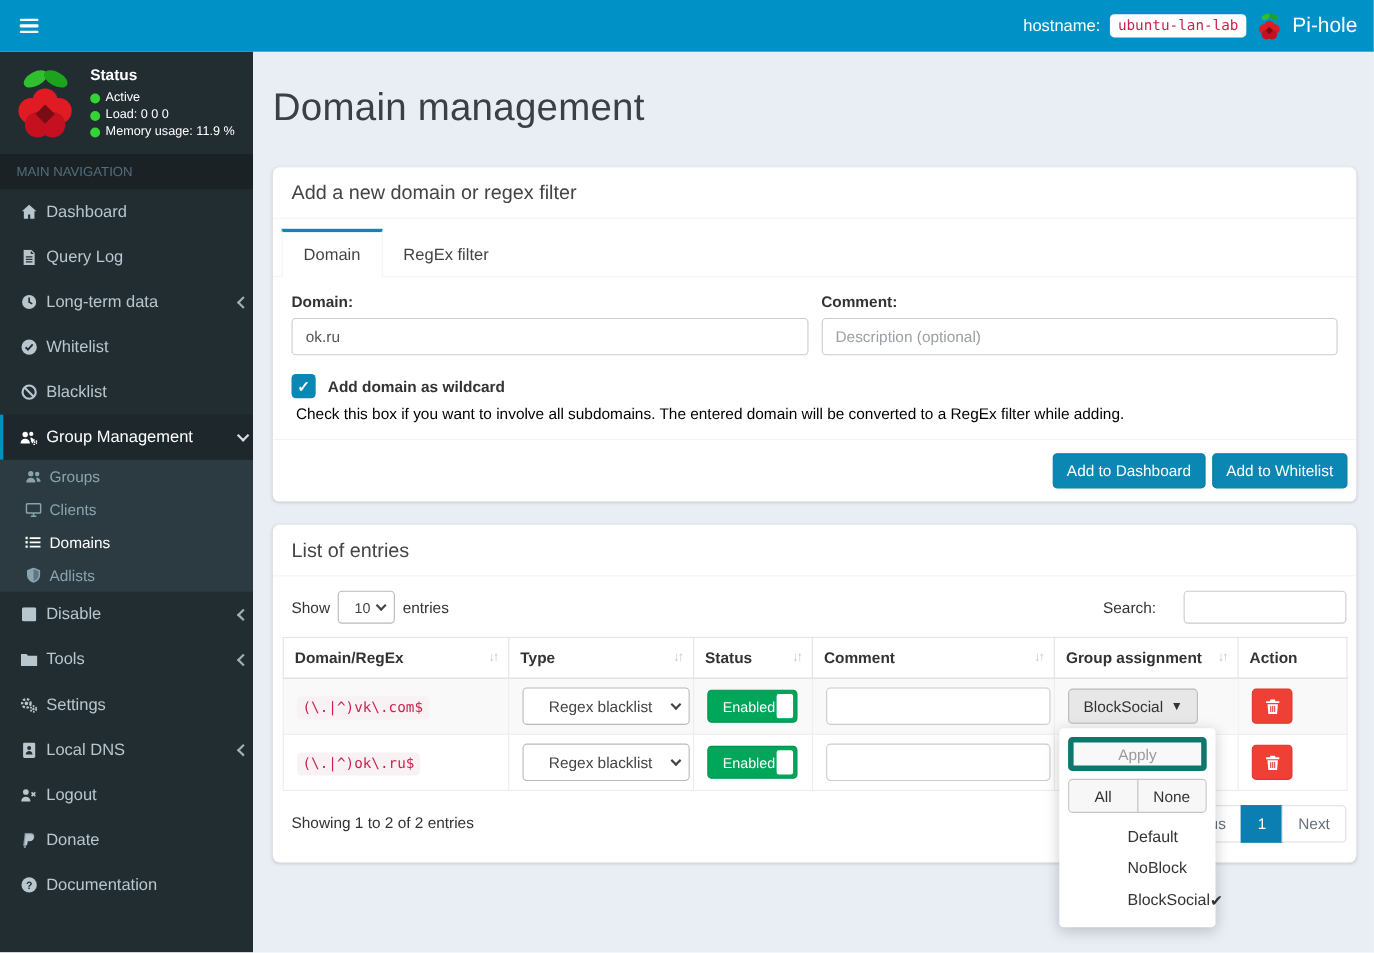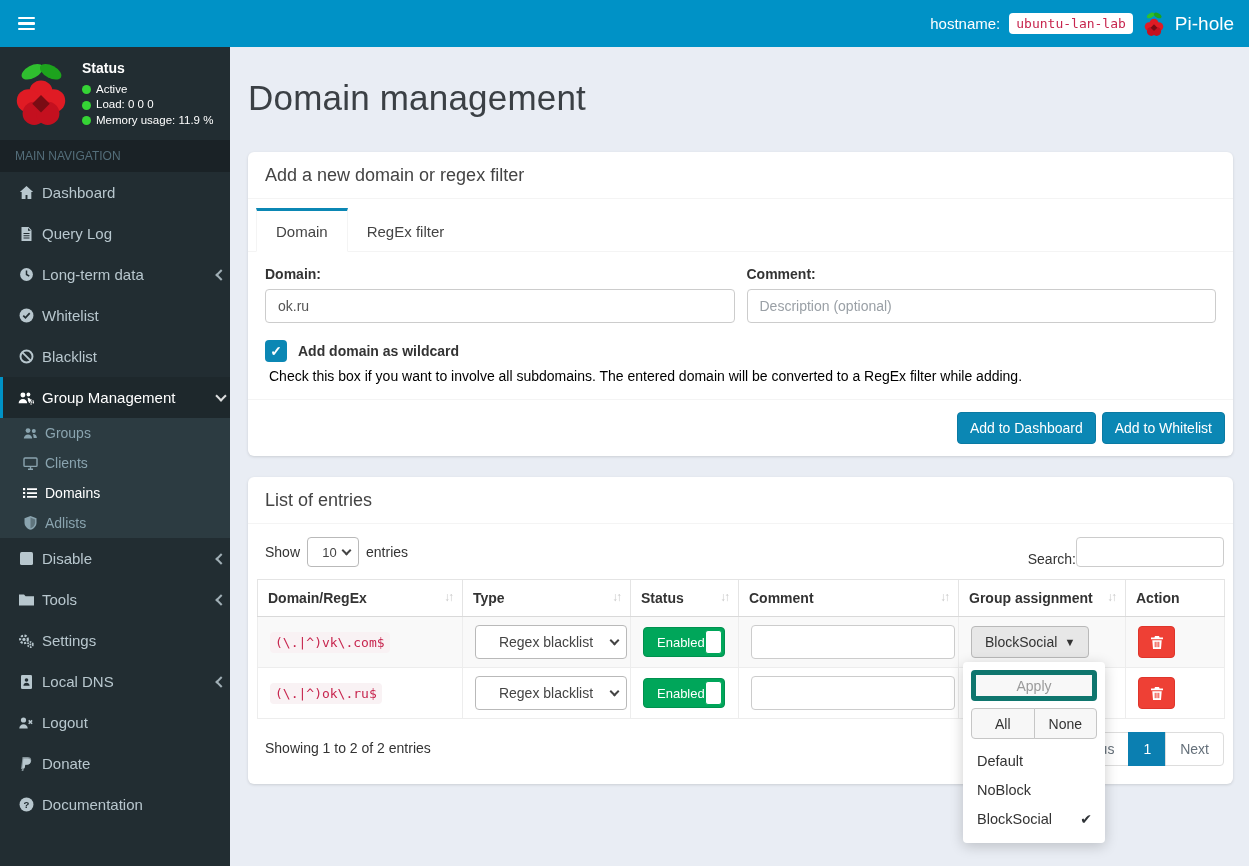--- a/index.html
+++ b/index.html
@@ -68,21 +68,21 @@
   .box-footer { border-top:1px solid #f4f4f4; padding:12px 8px; display:flex; justify-content:flex-end; gap:6px; }
   .btn-primary { background:#0b87b4; border:1px solid #0a7aa3; color:#fff; font-size:14px; font-family:inherit; padding:7px 12px; border-radius:4px; cursor:pointer; }
 
   
   .table-controls { display:flex; justify-content:space-between; align-items:center; padding:13px 9px 12px; }
   .show-group { display:flex; align-items:center; gap:7px; font-size:14px; padding-left:8px; }
   .sel-wrap { position:relative; display:inline-block; }
   .sel-wrap select { appearance:none; -webkit-appearance:none; font-family:inherit; font-size:13px; color:#444; border:1px solid #b9b9b9; border-radius:4px; background:#fff; outline:none; }
   .sel-caret { position:absolute; right:9px; top:50%; margin-top:-5px; width:7px; height:7px; border:solid #444; border-width:0 0 2px 2px; transform:rotate(-45deg); pointer-events:none; }
   .show-select { width:52px; height:30px; padding:0 20px 0 13px; text-align:center; }
-  .search-group { display:flex; align-items:flex-end; gap:0; font-size:14px;margin-left:12px; }
+  .search-group { display:flex; align-items:center; gap:25px; font-size:14px;margin-left:12px; }
   .search-input { width:148px; height:30px; border:1px solid #ccc; border-radius:4px; padding:4px 8px; font-size:14px; font-family:inherit; outline:none; }
 
   table.entries { border-collapse:collapse; margin:0 9px; width:967px; font-size:14px; table-layout:fixed; }
   .entries th { border:1px solid #e4e4e4; border-bottom:1px solid #d9d9d9; padding:10px 10px; text-align:left; color:#333; font-size:14px; background:#fff; }
   .entries td { border:1px solid #ededed; padding:8px 12px; vertical-align:middle; }
   .entries tr.odd td { background:#f9f9f9; }
   .sort-ico { float:right; color:#c9c9c9; font-size:12px; letter-spacing:-2px; font-weight:normal; }
 
   .code { font-family:"DejaVu Sans Mono", monospace; font-size:13px; color:#c7254e; background:#f9f2f4; padding:3px 5px; border-radius:4px; white-space:nowrap; }
   .type-select { width:152px; height:34px; padding:0 22px 0 12px; text-align:center; font-size:14px !important; }
@@ -97,21 +97,21 @@
 
   .trash-btn { width:37px; height:32px; background:#ee4035; border:1px solid #df352b; border-radius:4px; display:flex; align-items:center; justify-content:center; cursor:pointer; }
 
   .group-cell { position:relative; }
   .dropdown { position:absolute; left:4px; top:45px; width:142px; background:#fff; border-radius:4px; box-shadow:0 3px 14px rgba(0,0,0,.2); padding:8px 8px 9px; z-index:50; }
   .apply-btn { display:block; width:100%; height:31px; background:#f8f8f8; border:5px solid #0f766e; border-radius:4px; color:#9b9b9b; font-size:14px; font-family:inherit; margin-bottom:7px; cursor:default; }
   .allnone { display:flex; margin-bottom:8px; }
   .an-btn { flex:1; height:31px; background:#f7f7f7; border:1px solid #c6c6c6; color:#333; font-size:14px; font-family:inherit; cursor:pointer; }
   .an-btn.all { border-radius:4px 0 0 4px; }
   .an-btn.none { border-radius:0 4px 4px 0; margin-left:-1px; }
-  .dd-item { display:flex; justify-content:space-between; align-items:center; padding:4px 5px 4px 6px; font-size:14.5px; color:#333; cursor:pointer; line-height:1.45; }
+  .dd-item { display:flex; justify-content:space-between; align-items:center; padding:4px 5px 4px 6px; font-size:14.5px; color:#333; cursor:pointer; line-height:1.45;margin-left:48px; }
   .dd-check { font-size:14px; color:#2f3337; }
 
   .table-footer { display:flex; justify-content:space-between; align-items:flex-start; padding:13px 9px 18px; }
   .dt-info { font-size:14px; color:#333; padding-left:8px; padding-top:8px; }
   .pagination { display:flex; }
   .page-btn { border:1px solid #ddd; background:#fff; color:#65707a; font-size:14px; font-family:inherit; padding:8px 14px; margin-left:-1px; cursor:pointer; }
   .page-btn.prev { border-radius:4px 0 0 4px; }
   .page-btn.next { border-radius:0 4px 4px 0; }
   .page-btn.active { background:#0b7fb1; border-color:#0b7fb1; color:#fff; }
 </style>

